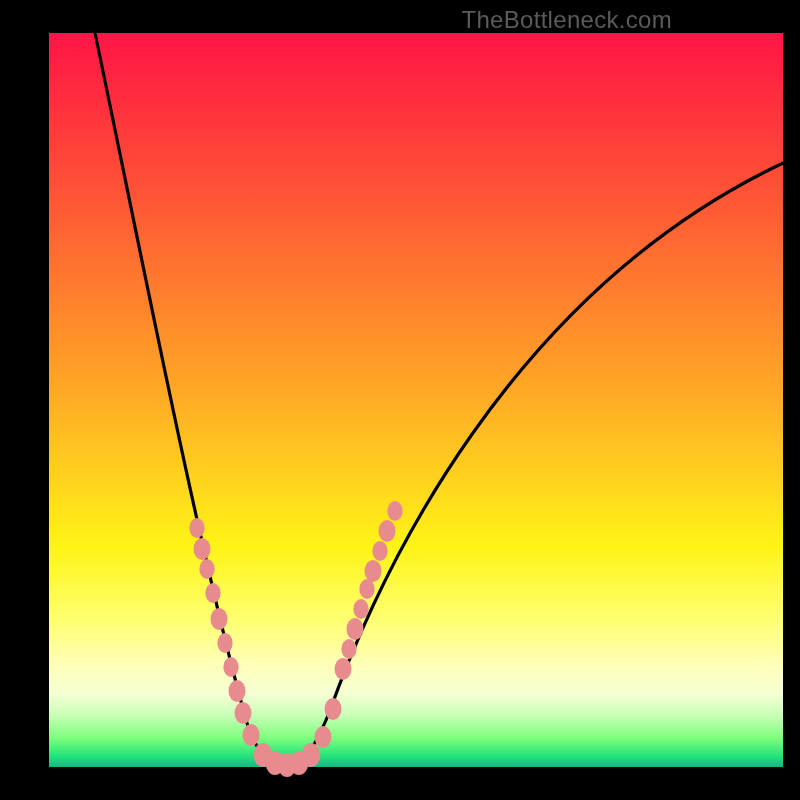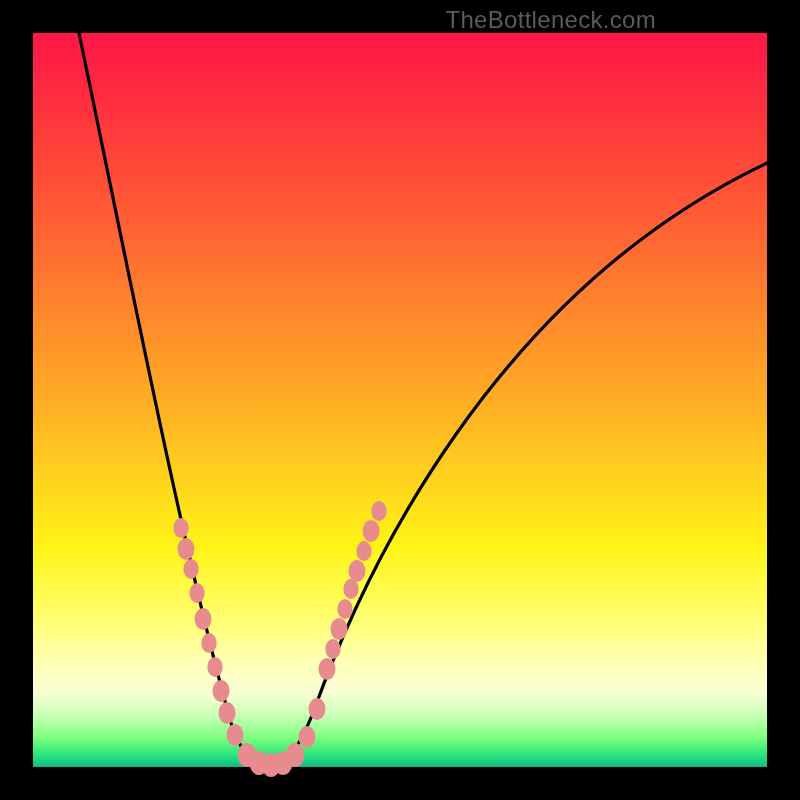--- a/index.html
+++ b/index.html
@@ -6,21 +6,21 @@
     margin: 0;
     padding: 0;
     width: 800px;
     height: 800px;
     background: #000;
     overflow: hidden;
     font-family: Arial, Helvetica, sans-serif;
   }
   .frame {
     position: absolute;
-    left: 0;
+    left: 16px;
     top: 0;
     width: 668px;
     height: 800px;
     background: #000;
   }
   .plot {
     position: absolute;
     left: 33px;
     top: 33px;
     width: 734px;

